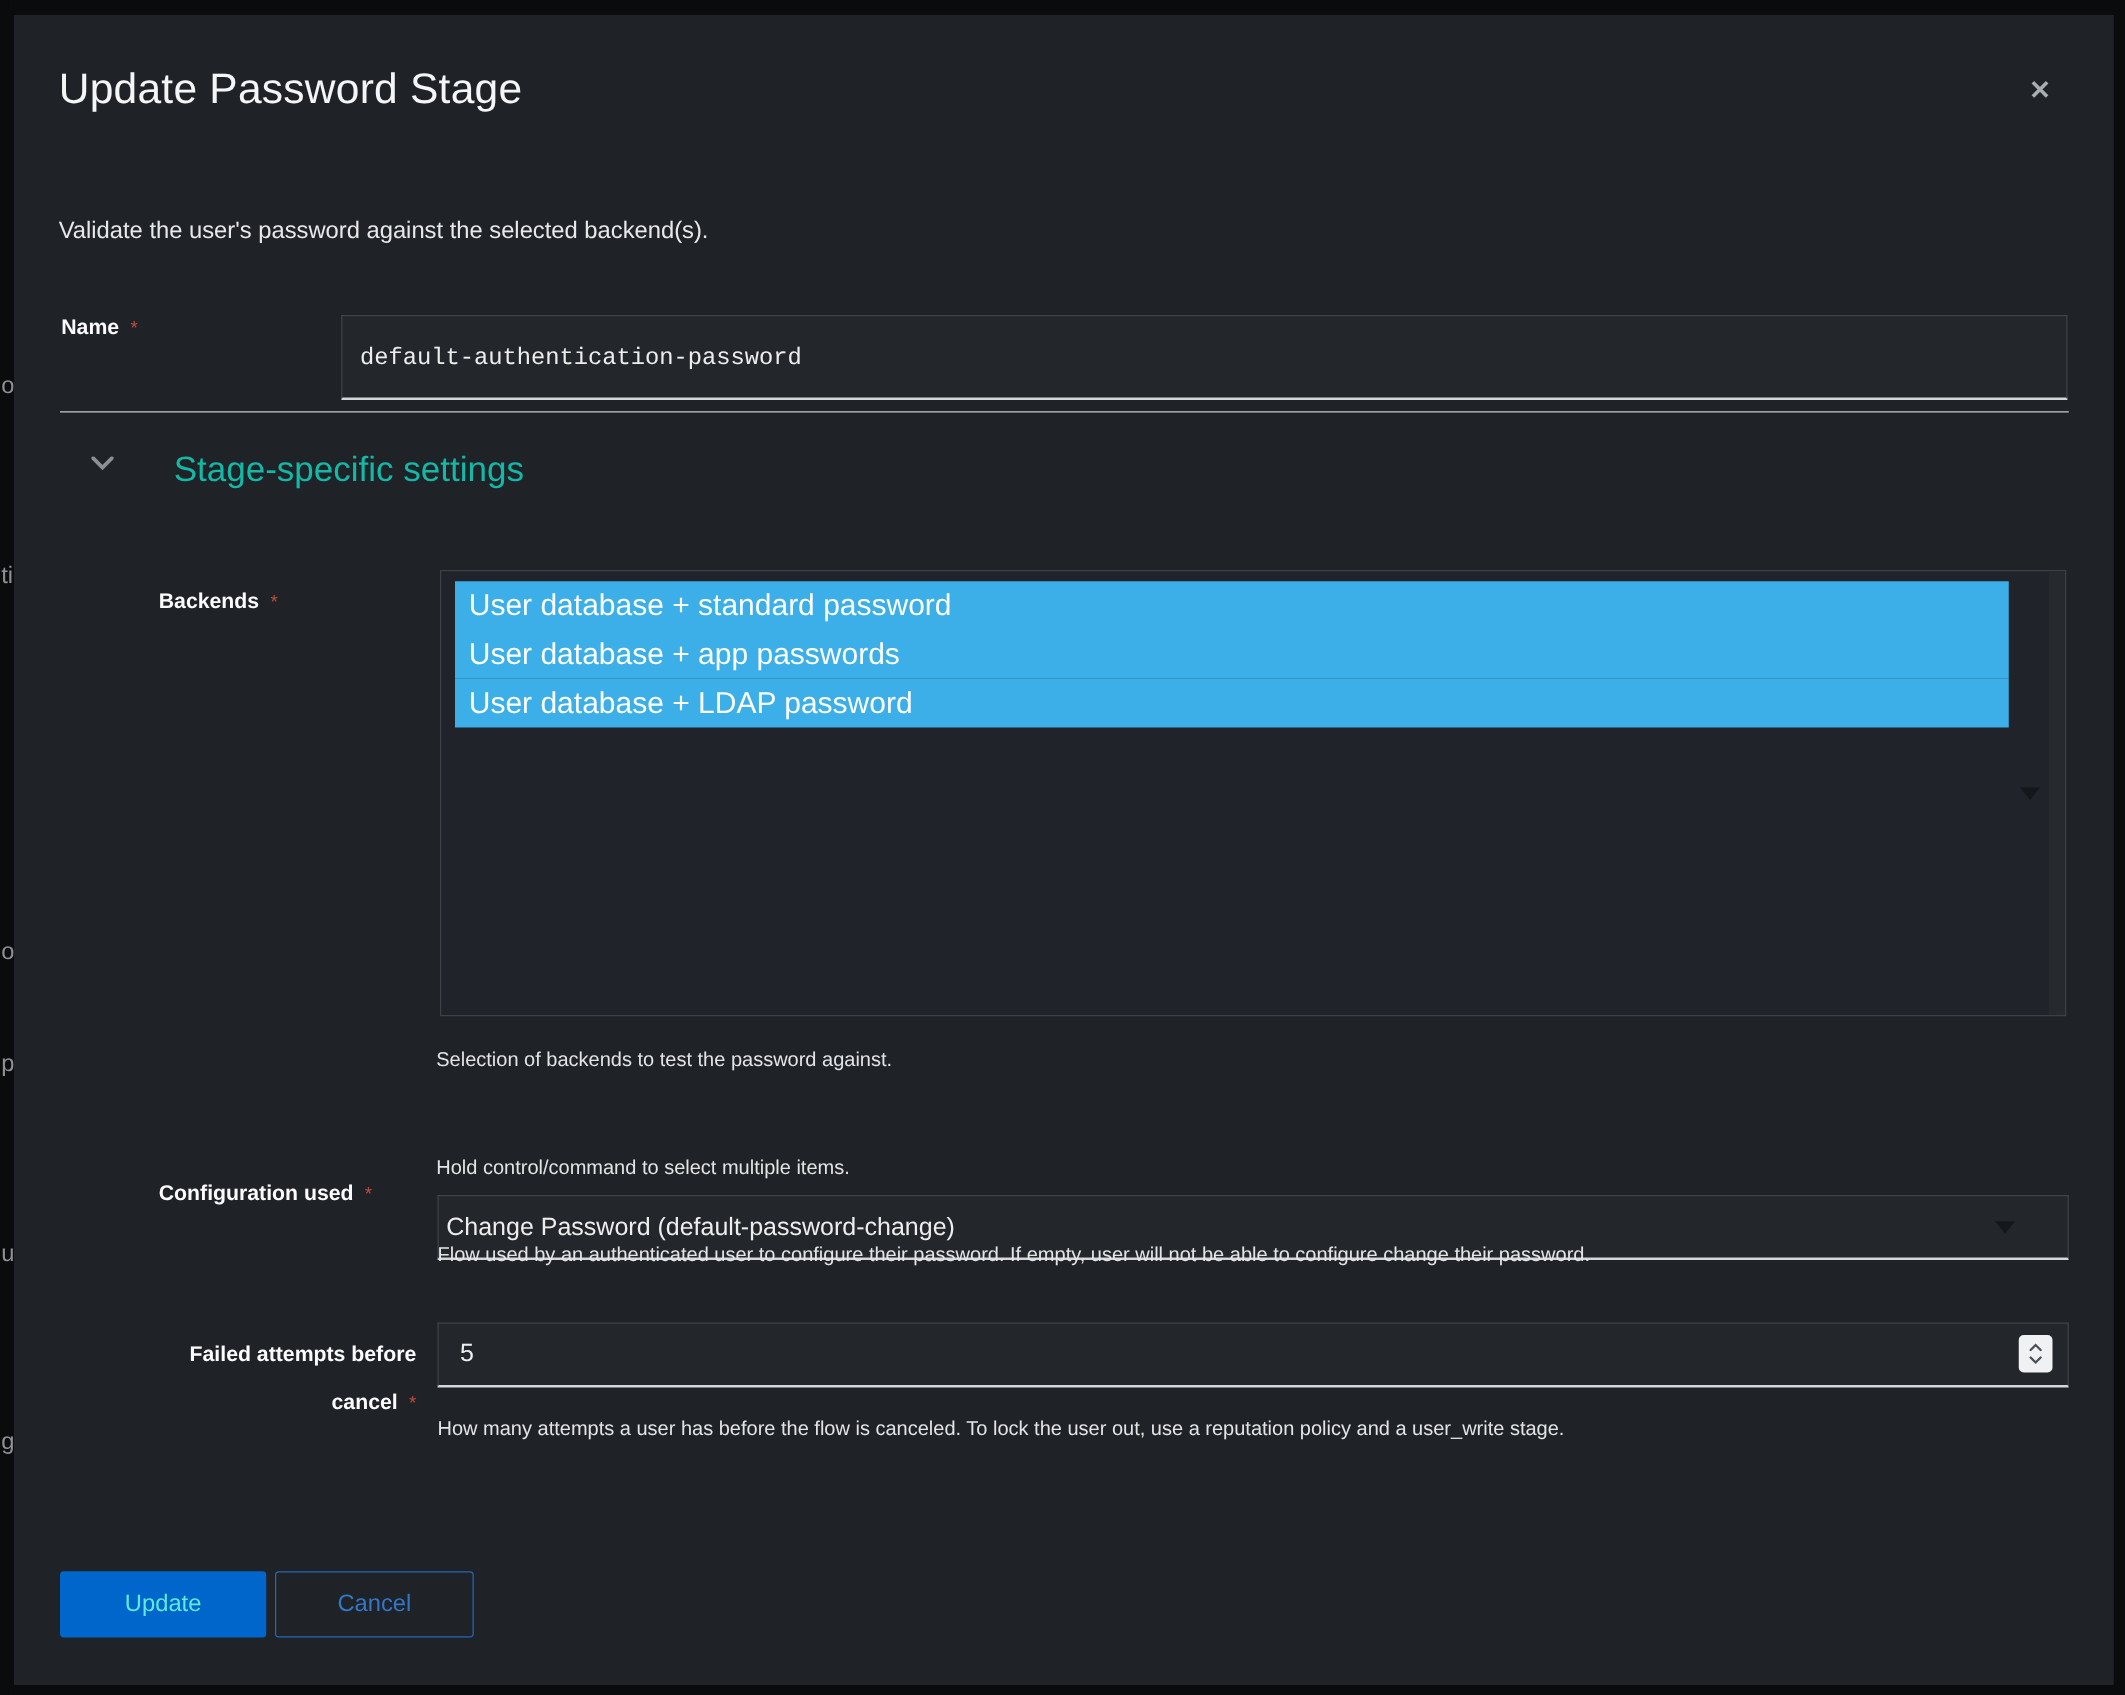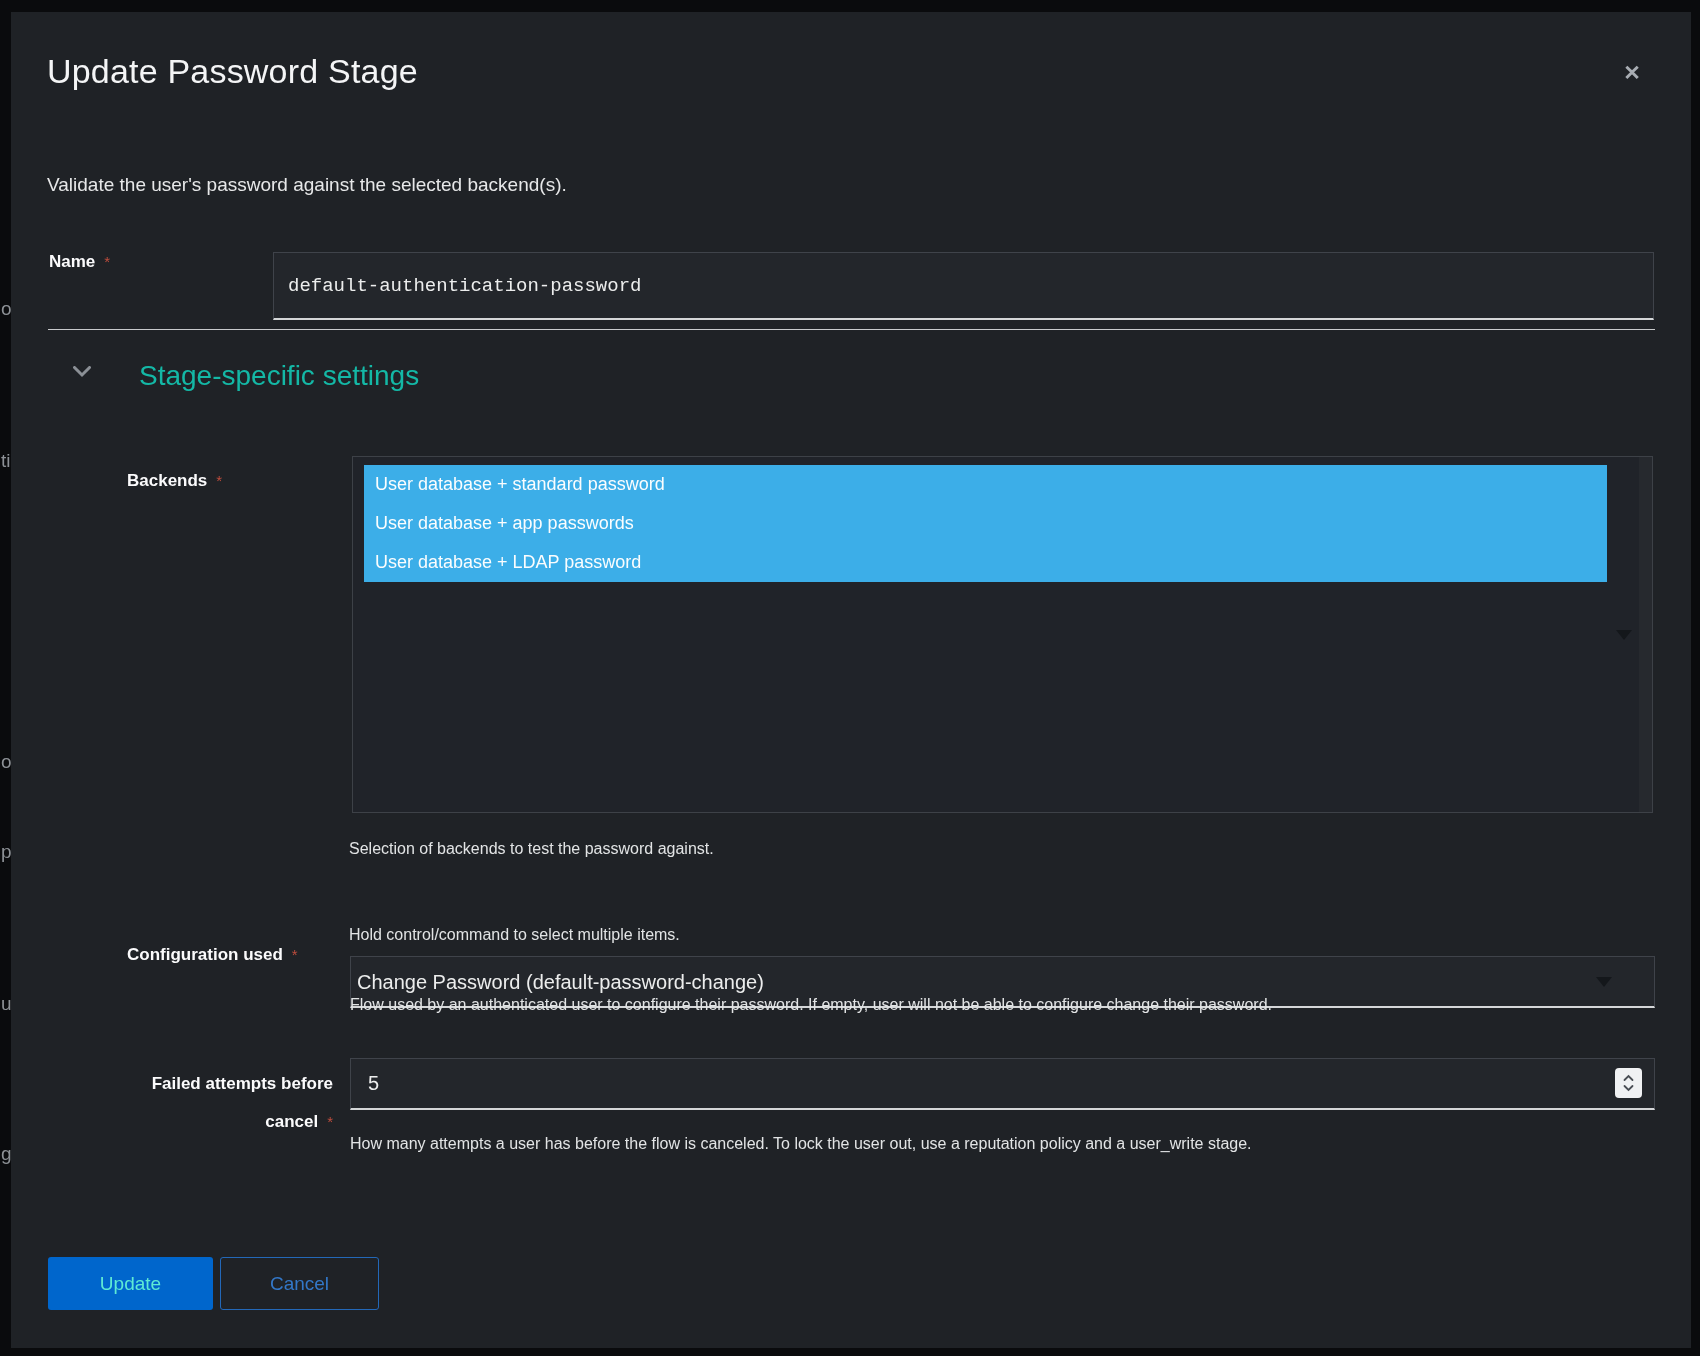--- a/index.html
+++ b/index.html
@@ -42,21 +42,21 @@
   .section-label{left:112px;top:348px;font-size:28px;color:#14b8a6;margin-left:16px;}
 
   .backends-label{left:116px;top:459px;}
   .listbox{
     left:341px;top:444px;width:1301px;height:357px;box-sizing:border-box;
     background:#202329;border:1px solid #3d4147;
   }
   .listbox-track{position:absolute;right:0;top:0;width:13px;height:100%;background:#26292e;}
   .option-block{position:absolute;left:11px;top:8px;width:1243px;}
   .option{height:39px;line-height:39px;background:#3caee8;color:#fbfdfe;
-    font-size:18px;padding-left:11px;cursor:pointer;}
+    font-size:24px;padding-left:11px;cursor:pointer;}
   .caret{width:0;height:0;border-left:8px solid transparent;border-right:8px solid transparent;
     border-top:10px solid #14171b;}
   .listbox-caret{position:absolute;left:1263px;top:173px;}
 
   .help-text{font-size:16px;color:#e2e4e5;}
   .backends-help1{left:338px;top:828px;}
   .backends-help2{left:338px;top:866px;margin-top:48px;}
 
   .configflow-label{left:116px;top:933px;}
   .select{

